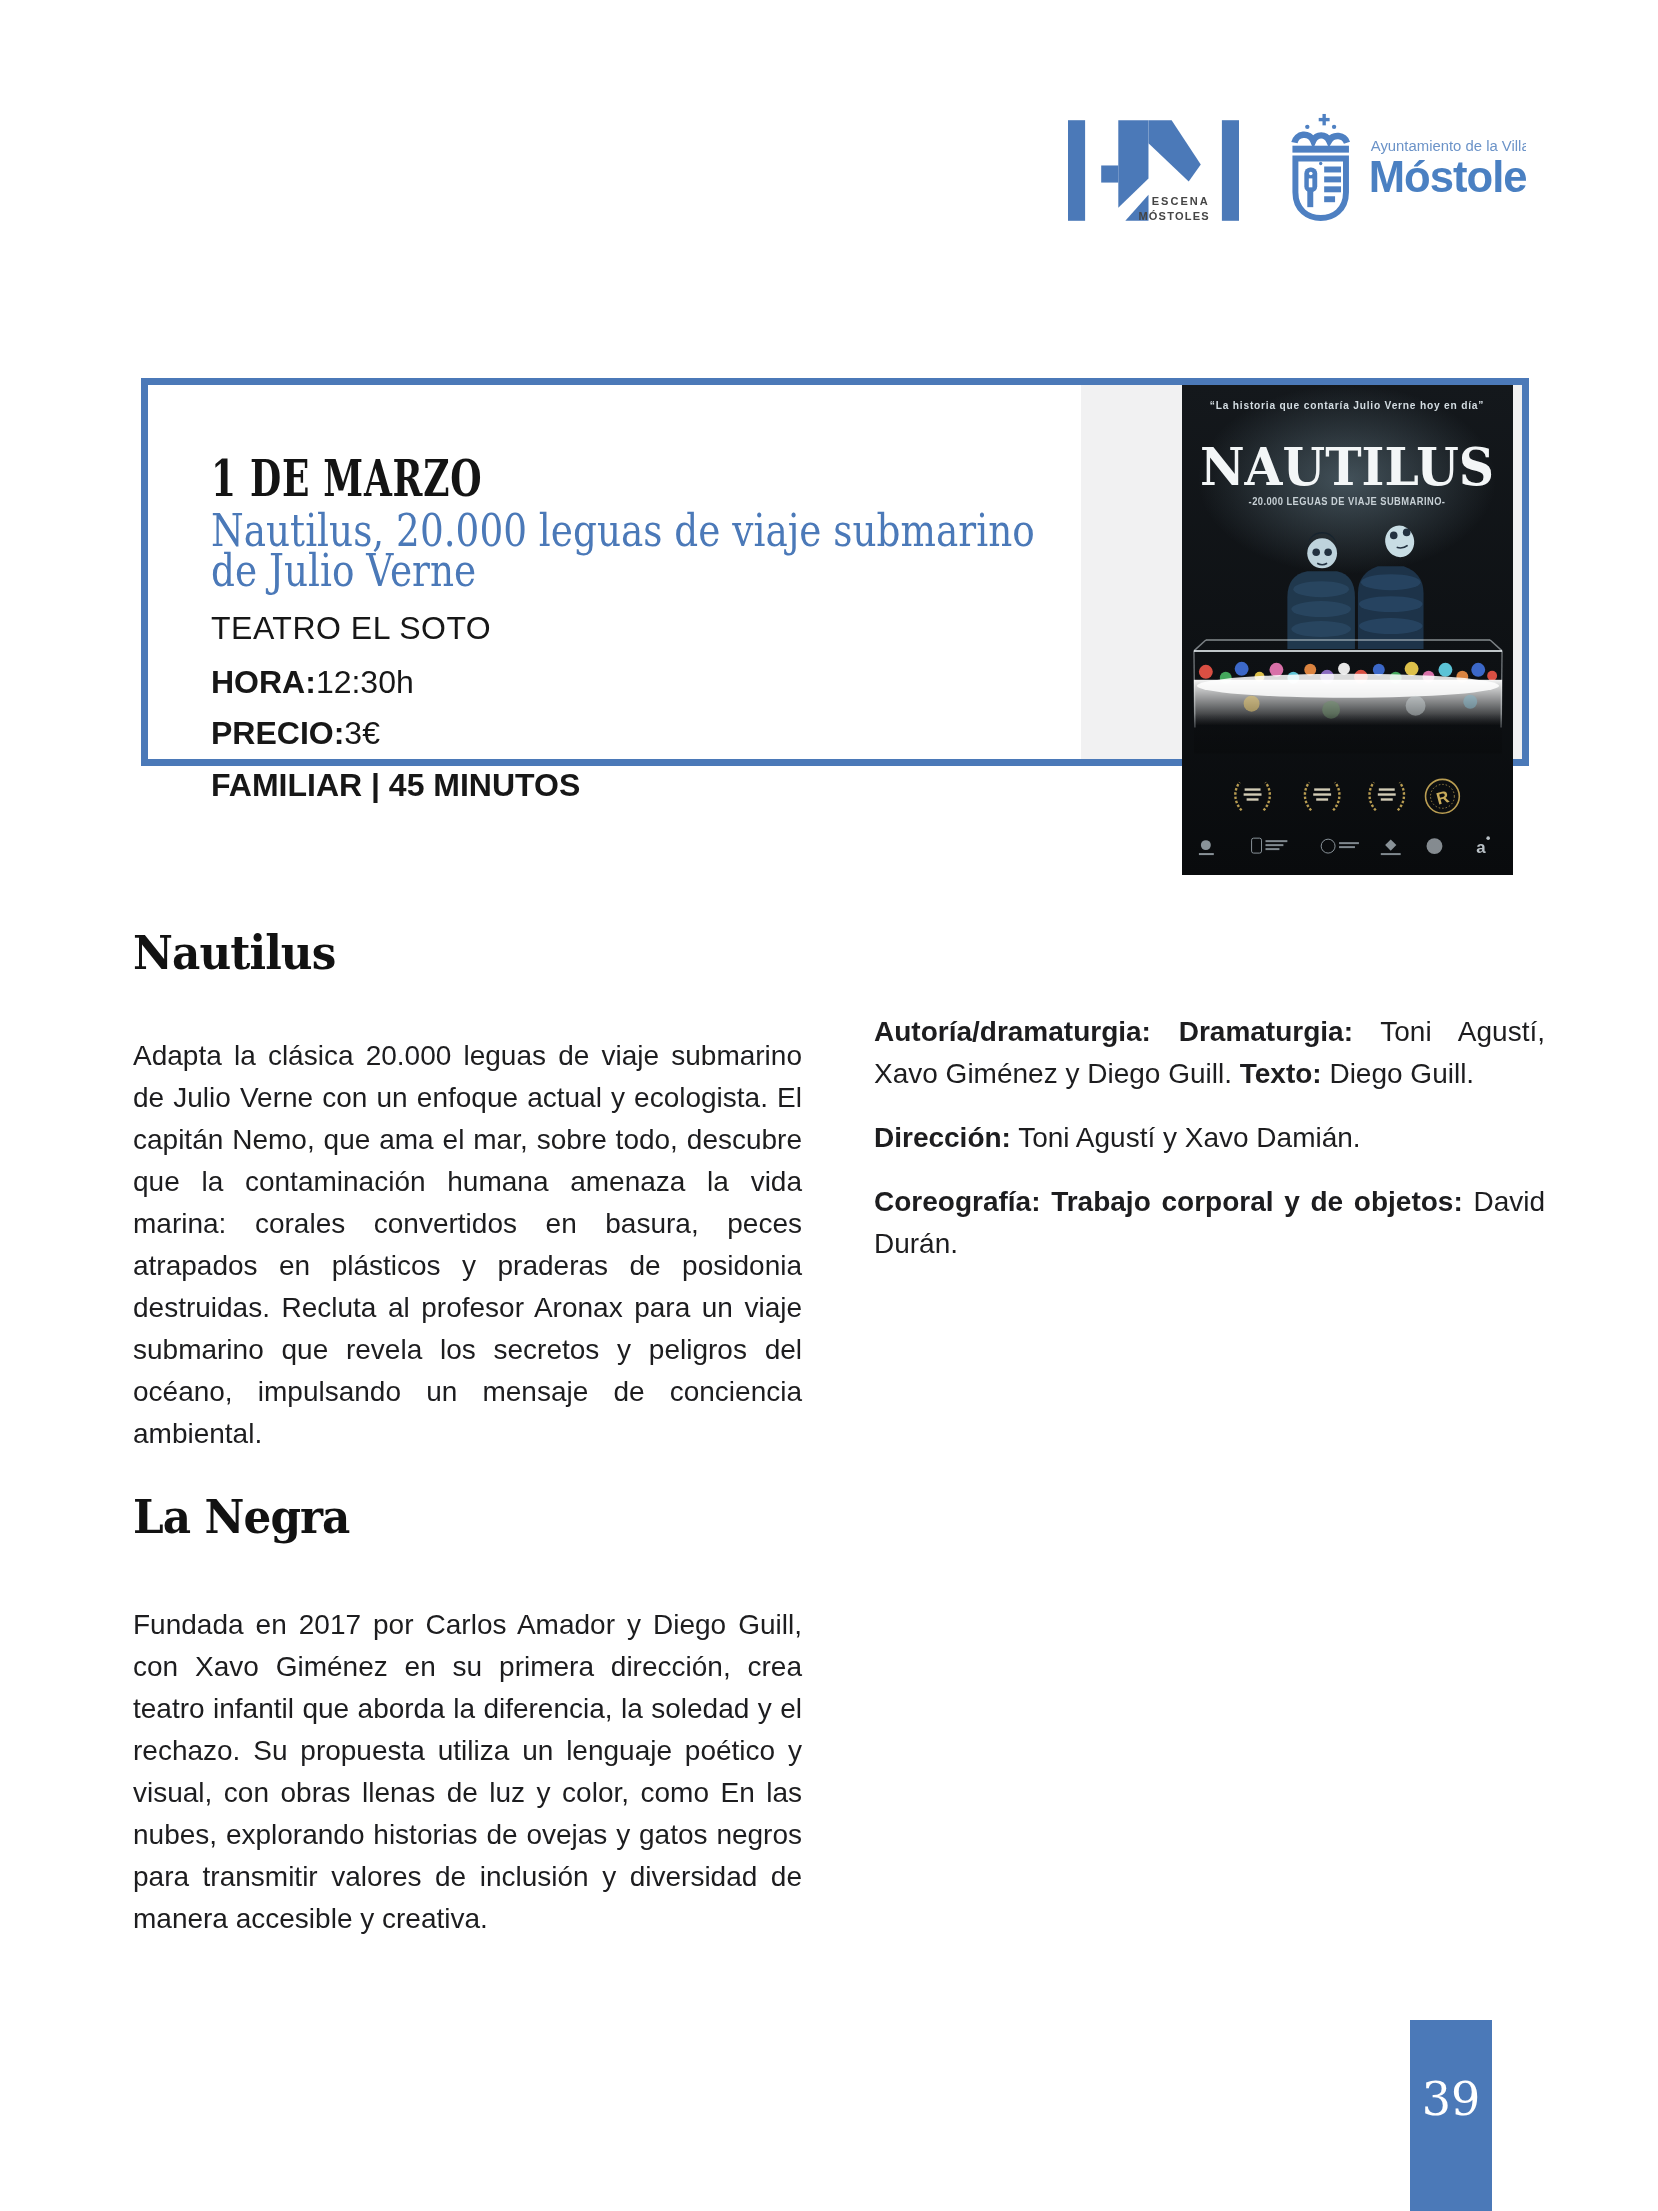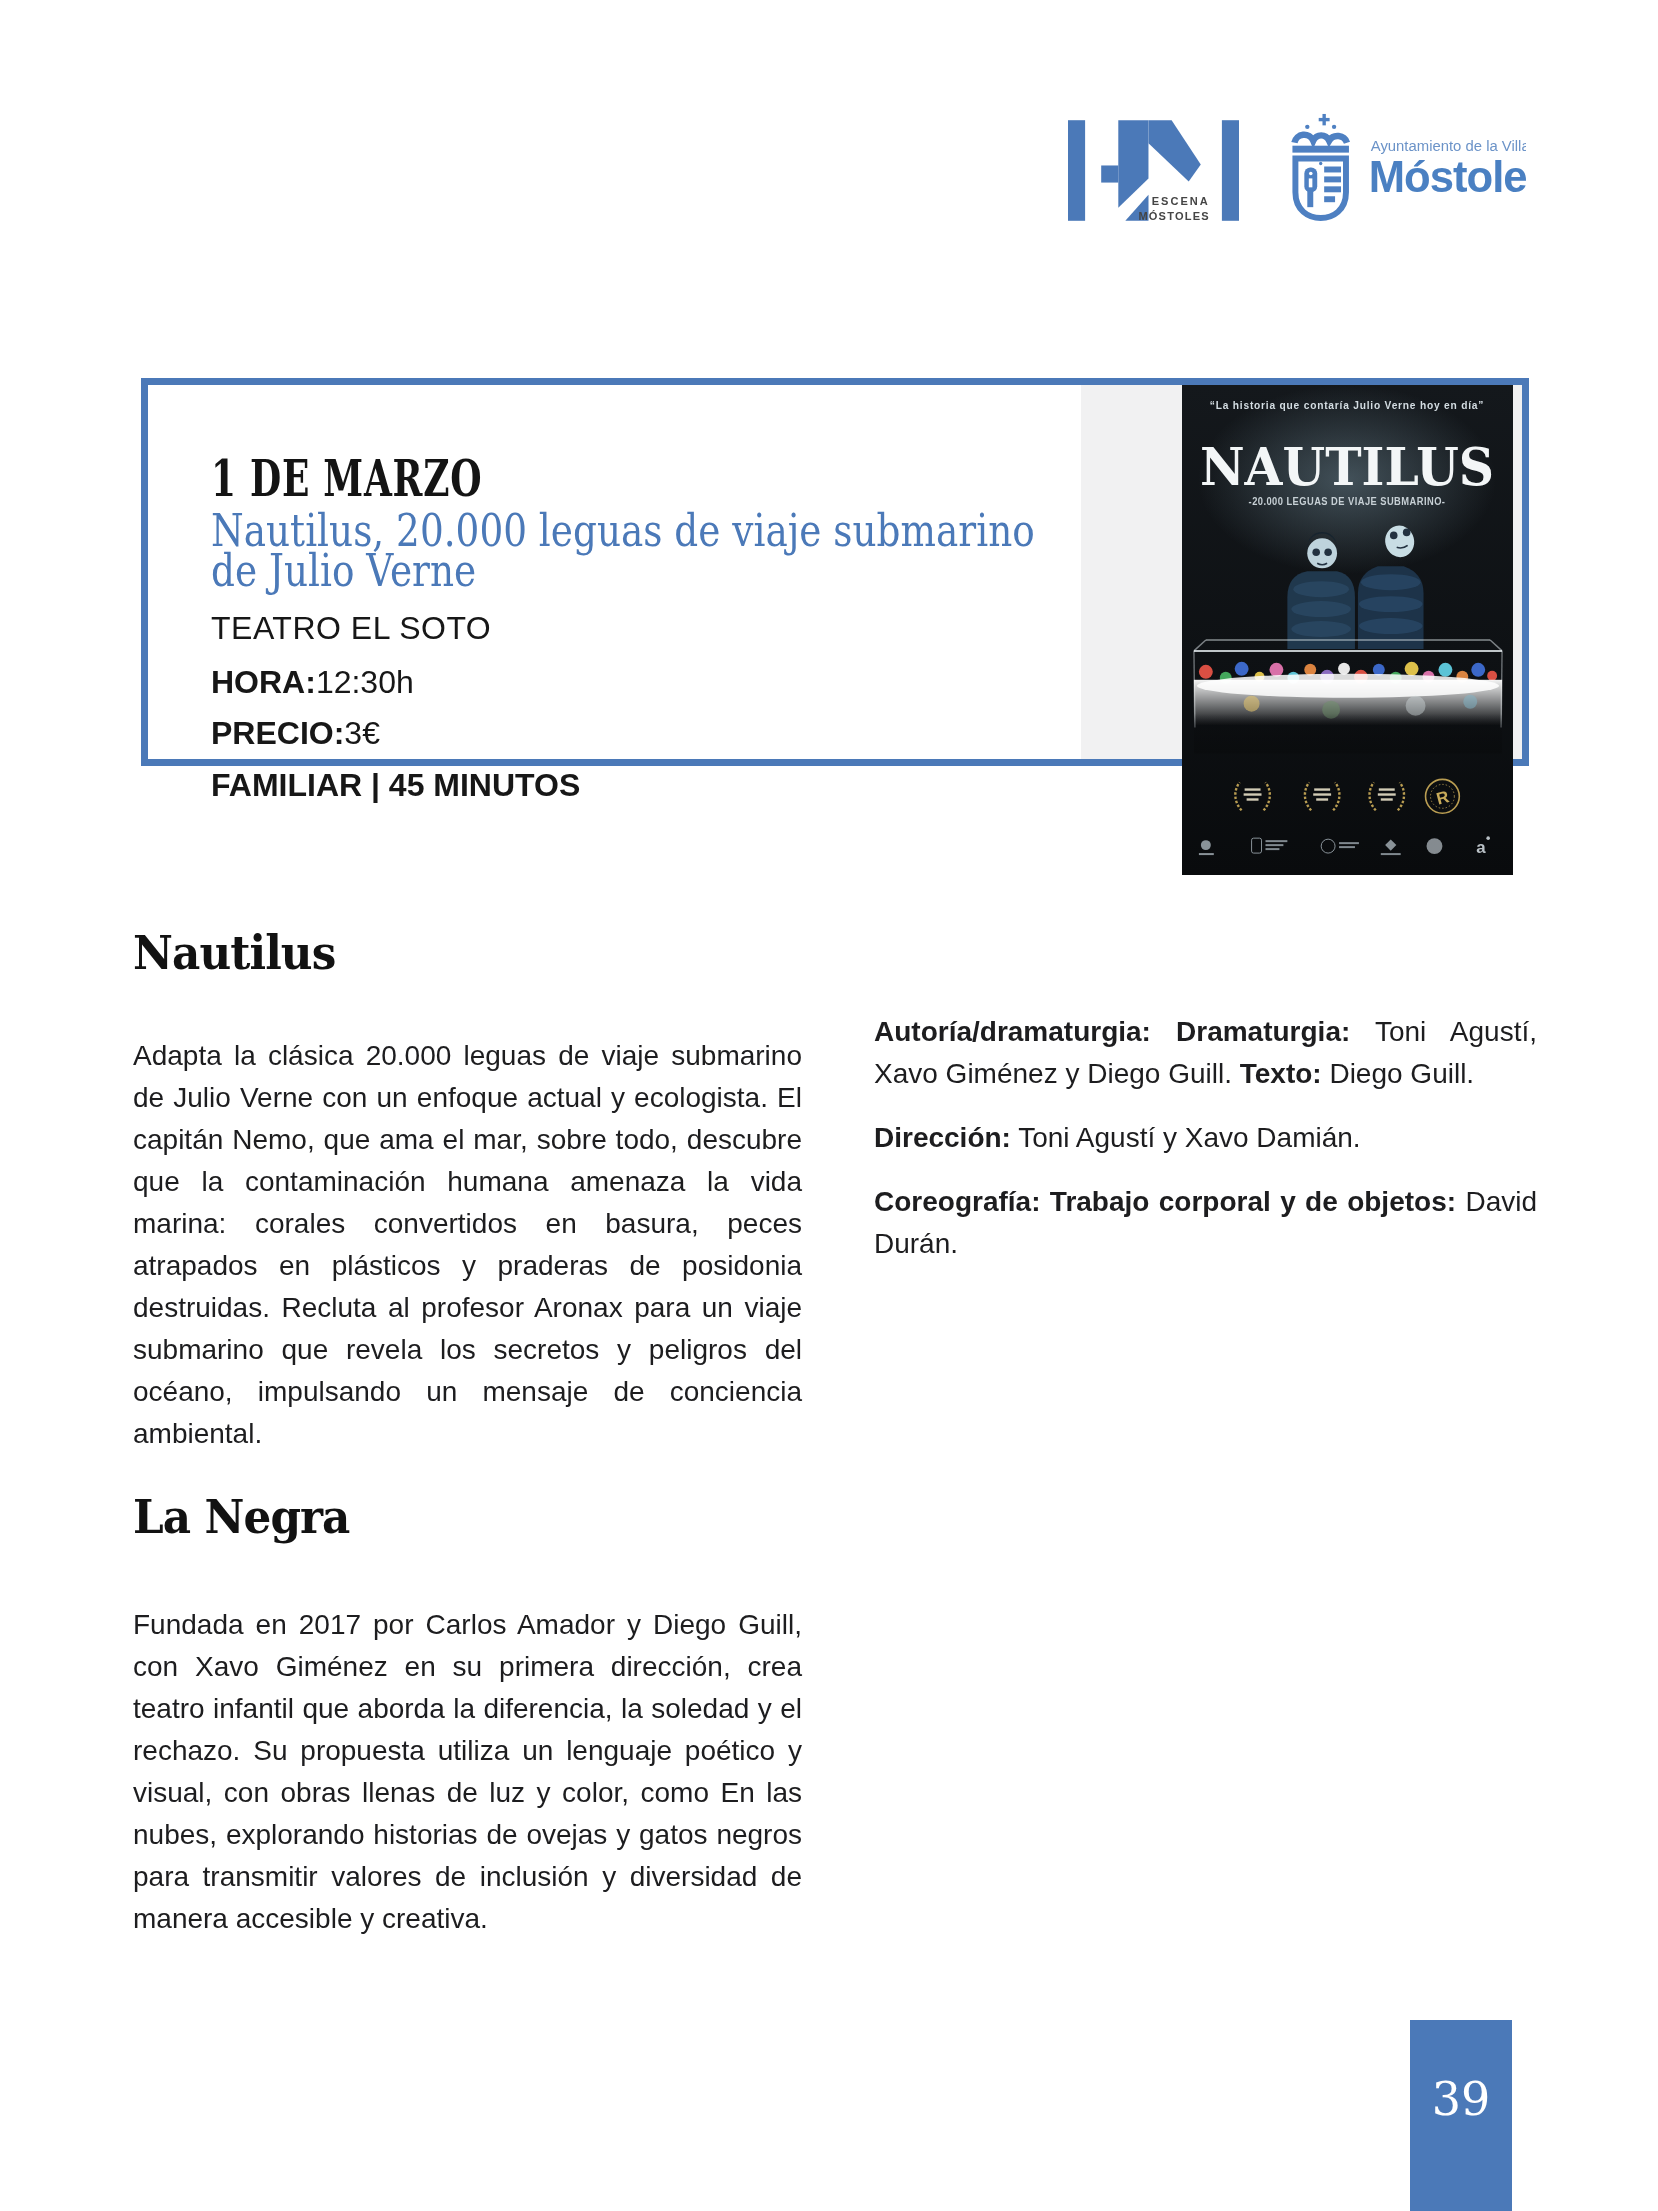--- a/index.html
+++ b/index.html
@@ -53,25 +53,25 @@
   }
   #nautilus-heading{top:925px;}
   #lanegra-heading{top:1489px;}
   .body-text{
     position:absolute;font-size:28px;line-height:42px;color:var(--ink);
     text-align:justify;
   }
   #nautilus-body{left:133px;top:1011px;width:669px;margin-top:24px;}
   #credits-col{left:874px;top:1011px;width:671px;}
   #lanegra-body{left:133px;top:1604px;width:669px;}
-  .credit{margin:0 8px 22px 0;text-align:justify;}
+  .credit{margin:0 0 22px 0;text-align:justify;}
   .credit b{font-weight:700;}
   
   .page-badge{
-    position:absolute;left:1410px;top:2020px;width:102px;height:192px;
+    position:absolute;left:1410px;top:2020px;width:82px;height:192px;
     background:var(--accent);text-align:center;
   }
   .page-badge .num{
     display:inline-block;margin-top:52px;
     font-family:"DejaVu Serif",serif;font-size:46px;color:#ffffff;
   }
   svg text{font-family:"Liberation Sans",sans-serif;}
   svg .serif{font-family:"DejaVu Serif",serif;}
 </style>
 </head>

